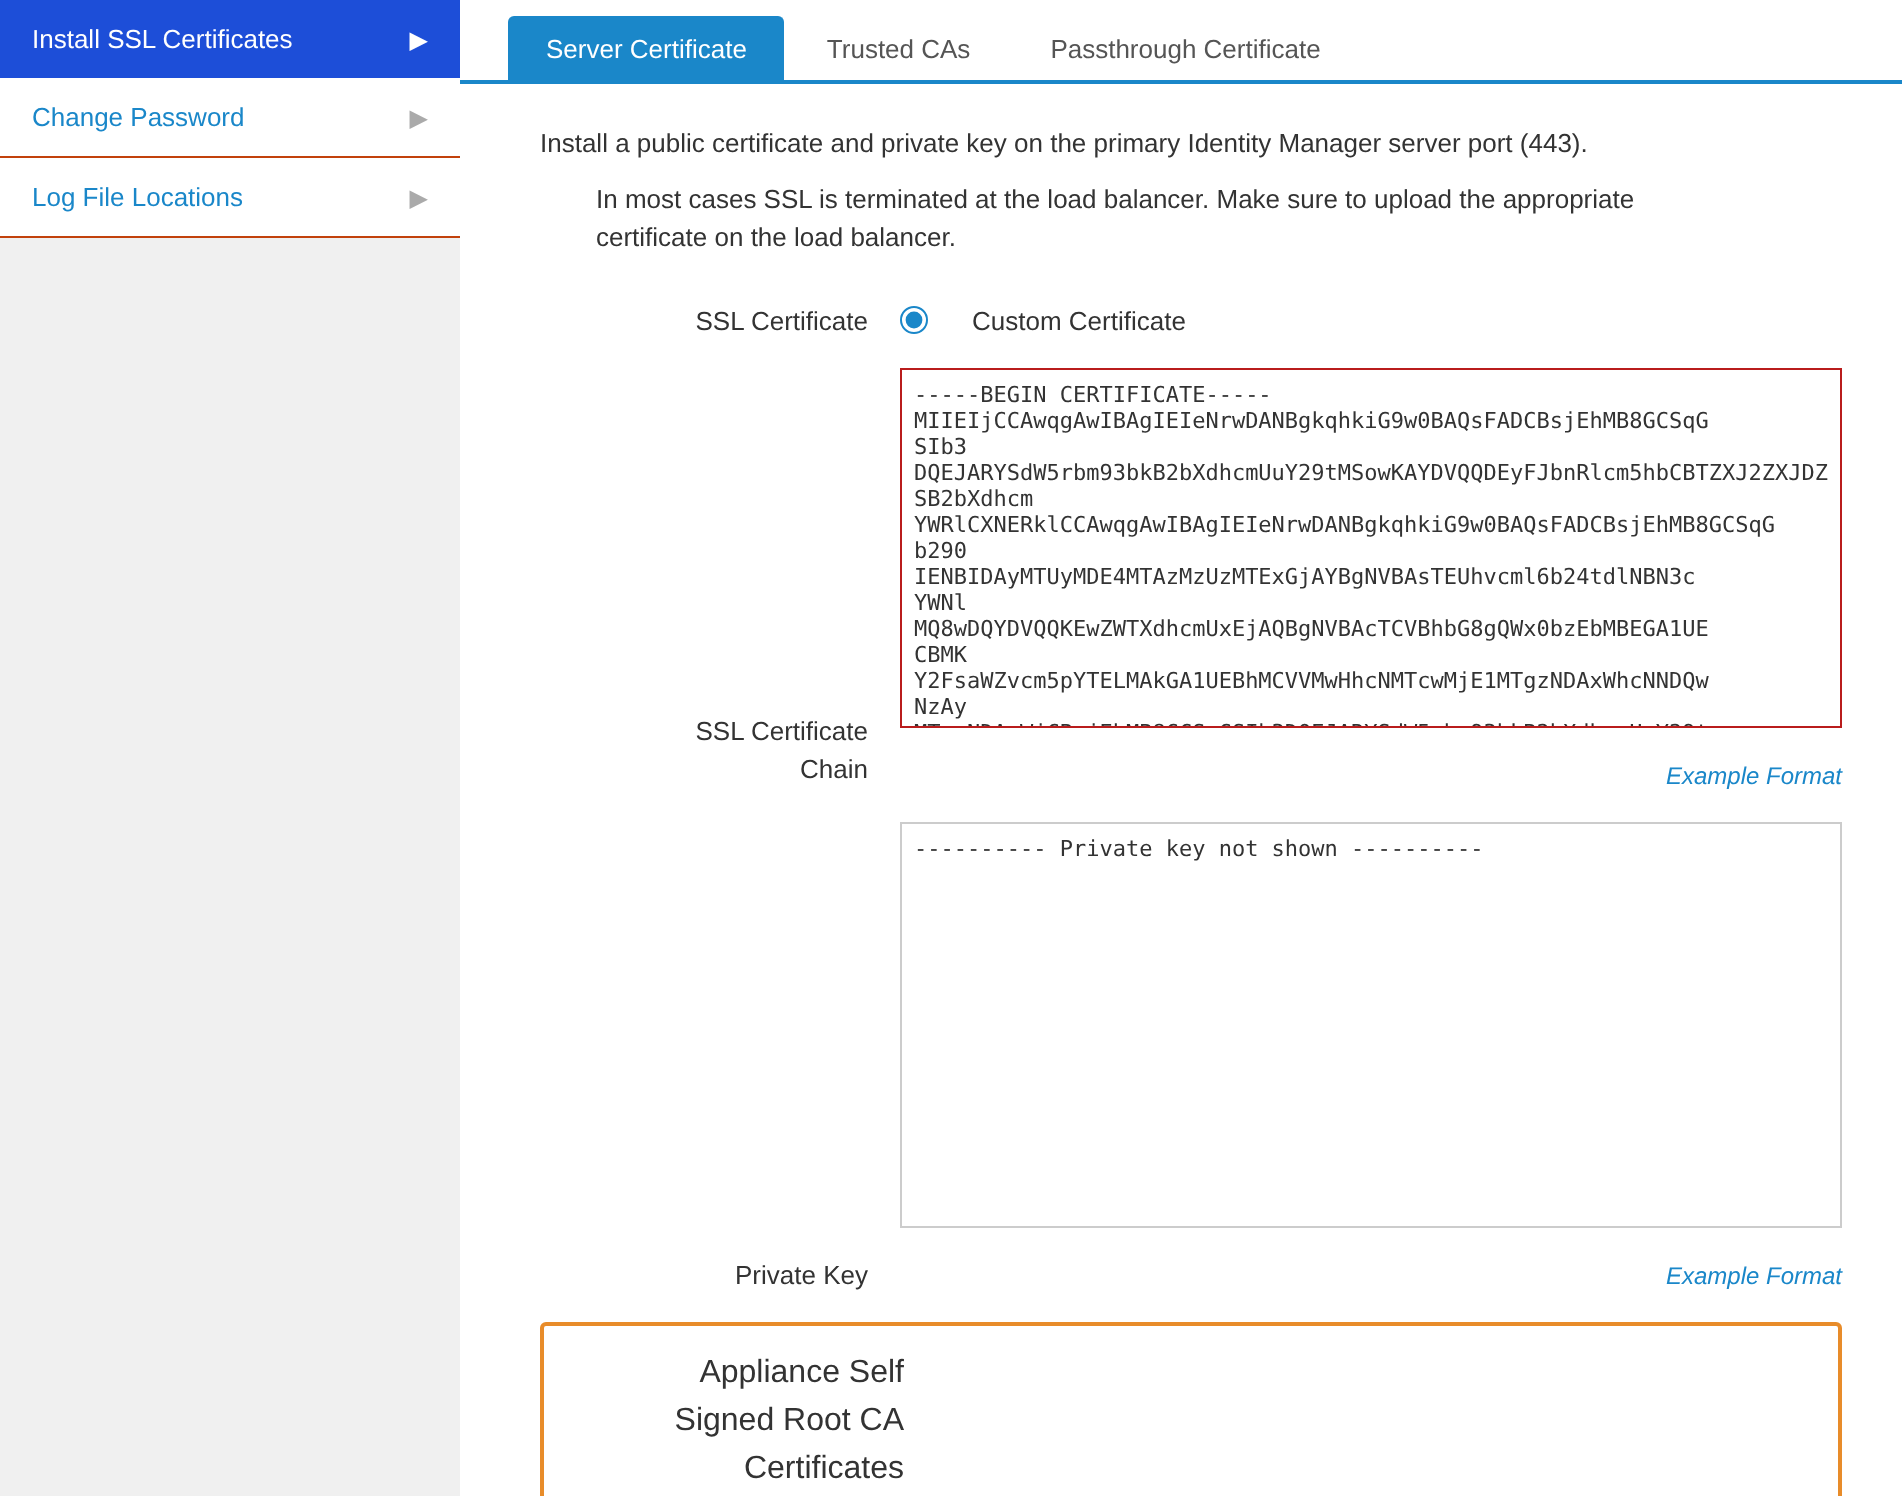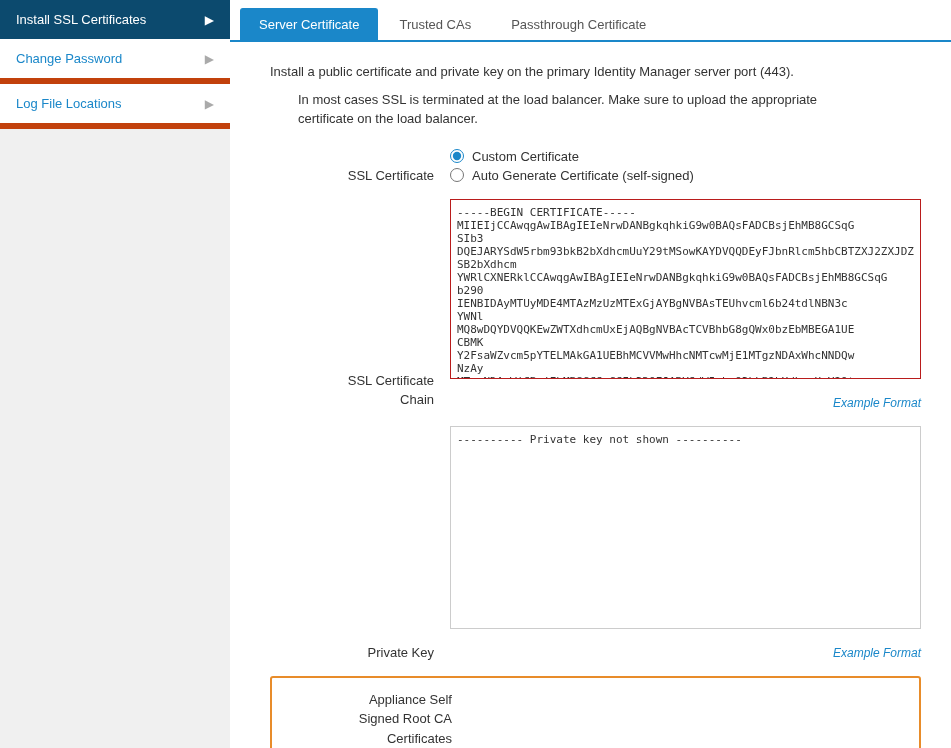--- a/index.html
+++ b/index.html
@@ -14,27 +14,27 @@
     }
     .sidebar-item {
       display: flex;
       align-items: center;
       justify-content: space-between;
       padding: 12px 16px;
       cursor: pointer;
       font-size: 13px;
     }
     .sidebar-item.active {
-      background: #0c4a6e;
+      background: #1d4ed8;
       color: #fff;
     }
     .sidebar-item:not(.active) {
       background: #fff;
       color: #1a87c9;
-      border-bottom: 6px solid #c2410c;
+      border-bottom: 1px solid #c2410c;
     }
     .sidebar-item .chevron {
       font-size: 12px;
       color: inherit;
     }
     .sidebar-item.active .chevron { color: #fff; }
     .sidebar-item:not(.active) .chevron { color: #aaa; }
 
     
     .main {
@@ -42,21 +42,21 @@
       display: flex;
       flex-direction: column;
       overflow: hidden;
     }
 
     
     .tabs {
       display: flex;
       border-bottom: 2px solid #1a87c9;
       background: #fff;
-      padding-left: 10px;
+      padding-left: 24px;
       padding-top: 8px;
     }
     .tab {
       padding: 8px 18px;
       cursor: pointer;
       font-size: 13px;
       color: #555;
       border: 1px solid transparent;
       border-bottom: none;
       margin-right: 2px;
@@ -95,21 +95,21 @@
       text-align: right;
       padding-right: 16px;
       padding-top: 4px;
       font-size: 13px;
       color: #333;
     }
     .form-field { flex: 1; max-width: 520px; }
 
     
     .radio-group { display: flex; flex-direction: column; gap: 4px; }
-    .radio-option { display: flex; align-items: center; gap: 8px; font-size: 13px; cursor: pointer; }
+    .radio-option { display: flex; align-items: center; gap: 22px; font-size: 13px; cursor: pointer; }
     .radio-option input[type="radio"] { accent-color: #1a87c9; width: 14px; height: 14px; cursor: pointer; }
 
     
     .cert-textarea {
       width: 100%;
       height: 180px;
       border: 1px solid #b91c1c;
       font-family: monospace;
       font-size: 11px;
       padding: 6px;
@@ -147,21 +147,21 @@
       margin-top: 10px;
       display: flex;
       align-items: flex-start;
       gap: 0;
     }
     .appliance-label {
       width: 180px;
       flex-shrink: 0;
       text-align: right;
       padding-right: 16px;
-      font-size: 13px;
+      font-size: 16px;
       color: #333;
       line-height: 1.4;
     }
     .appliance-content { flex: 1; }
     .appliance-link {
       color: #1a87c9;
       font-size: 13px;
       text-decoration: none;
       display: block;
       margin-bottom: 4px;
@@ -210,24 +210,20 @@
     <p class="intro-text">Install a public certificate and private key on the primary Identity Manager server port (443).</p>
     <p class="intro-text">In most cases SSL is terminated at the load balancer. Make sure to upload the appropriate certificate on the load balancer.</p>
 
     <div class="form-row">
       <div class="form-label">SSL Certificate</div>
       <div class="form-field">
         <div class="radio-group">
           <label class="radio-option">
             <input type="radio" name="ssl_cert_type" checked="" style="">
             <span>Custom Certificate</span>
-          </label>
-          <label class="radio-option">
-            <input type="radio" name="ssl_cert_type" style="">
-            <span>Auto Generate Certificate (self-signed)</span>
           </label>
         </div>
       </div>
     </div>
 
     <div class="form-row">
       <div class="form-label" style="white-space: pre-line; line-height:1.5;">SSL Certificate
 Chain</div>
       <div class="form-field">
         <textarea class="cert-textarea" spellcheck="false" style="">-----BEGIN CERTIFICATE-----

